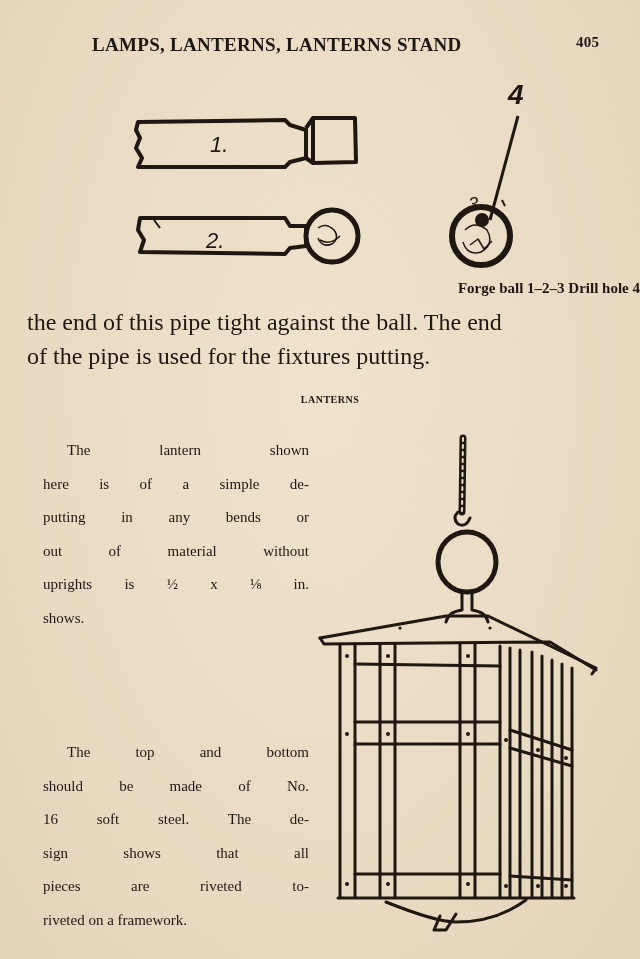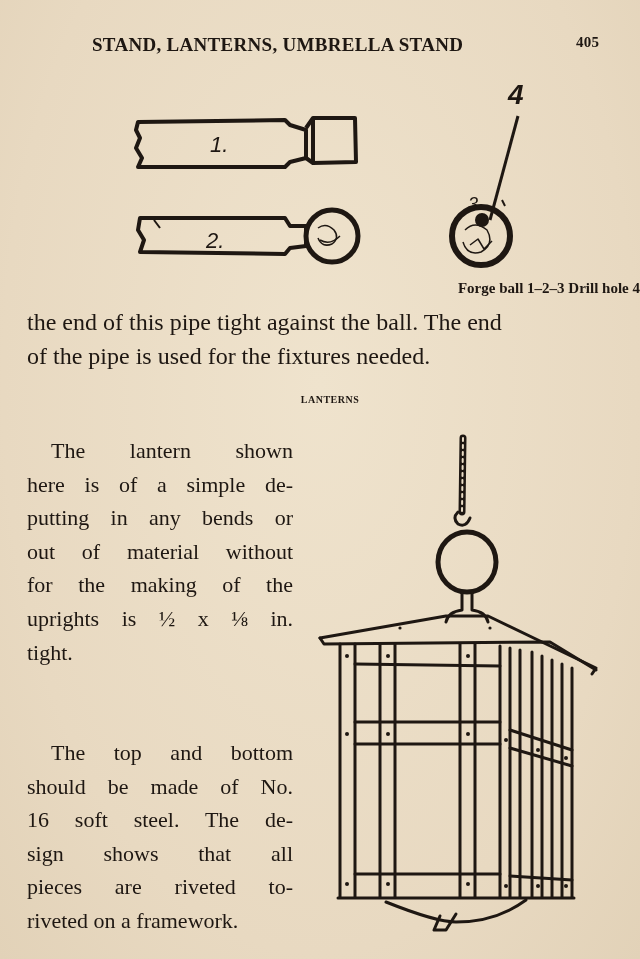--- a/index.html
+++ b/index.html
@@ -26,37 +26,37 @@
   .body-text {
     position: absolute; left: 27px; width: 585px;
     font-family: "Liberation Serif", serif; font-size: 24px; line-height: 34px;
   }
   .p1 { top: 305px; }
   .heading {
     position: absolute; top: 394px; left: 18px; width: 624px; text-align: center;
     font-family: "Liberation Serif", serif; font-weight: bold; font-size: 10px; letter-spacing: 0.5px;
   }
   .col {
-    position: absolute; left: 27px; width: 266px;
-    font-family: "Liberation Serif", serif; font-size: 22px; line-height: 33.6px;
+    position: absolute; left: 43px; width: 266px;
+    font-family: "Liberation Serif", serif; font-size: 15px; line-height: 33.6px;
   }
   .col .line { display: block; white-space: nowrap; text-align: justify; text-align-last: justify; }
   .col .line.last { text-align-last: left; }
   .col .indent { padding-left: 24px; }
   .p2 { top: 434px; }
   .p3 { top: 736px; }
   .lantern { position: absolute; left: 310px; top: 432px; width: 300px; height: 500px; }
 </style>
 </head>
 <body>
 
 <div class="page">
 
   <div class="running-head">
-    <span class="title">STAND, LANTERNS, UMBRELLA STAND</span>
+    <span class="title">LAMPS, LANTERNS, LANTERNS STAND</span>
     <span class="pageno">405</span>
   </div>
 
   <svg class="fig1" viewBox="0 0 420 210" xmlns="http://www.w3.org/2000/svg">
     <g fill="none" stroke="#1e1712" stroke-width="4" stroke-linejoin="round">
 
       <path d="M8 52 L155 50 L160 55 L176 60 L176 88 L160 92 L155 97 L8 97 L12 88 L6 78 L10 68 L6 60 Z"></path>
       <path d="M176 58 L183 48 L225 48 L226 92 L183 93 L176 88"></path>
       <line x1="183" y1="48" x2="183" y2="93"></line>
 
@@ -81,33 +81,32 @@
     </g>
     <line x1="24" y1="150" x2="30" y2="158" stroke="#1e1712" stroke-width="2"></line>
   </svg>
 
   <div class="caption">
     <span>Forge ball 1–2–3   Drill hole 4</span>
   </div>
 
   <div class="body-text p1">
     <div>the end of this pipe tight against the ball.   The end</div>
-    <div>of the pipe is used for the fixtures needed.</div>
+    <div>of the pipe is used for the fixtures putting.</div>
   </div>
 
   <div class="heading">LANTERNS</div>
 
   <div class="col p2">
     <span class="line indent">The lantern shown</span>
     <span class="line">here is of a simple de-</span>
     <span class="line">putting in any bends or</span>
     <span class="line">out of material without</span>
-    <span class="line">for the making of the</span>
     <span class="line">uprights is ½ x ⅛ in.</span>
-    <span class="line last">tight.</span>
+    <span class="line last">shows.</span>
   </div>
 
   <div class="col p3">
     <span class="line indent">The top and bottom</span>
     <span class="line">should be made of No.</span>
     <span class="line">16 soft steel. The de-</span>
     <span class="line">sign shows that all</span>
     <span class="line">pieces are riveted to-</span>
     <span class="line last">riveted on a framework.</span>
   </div>

